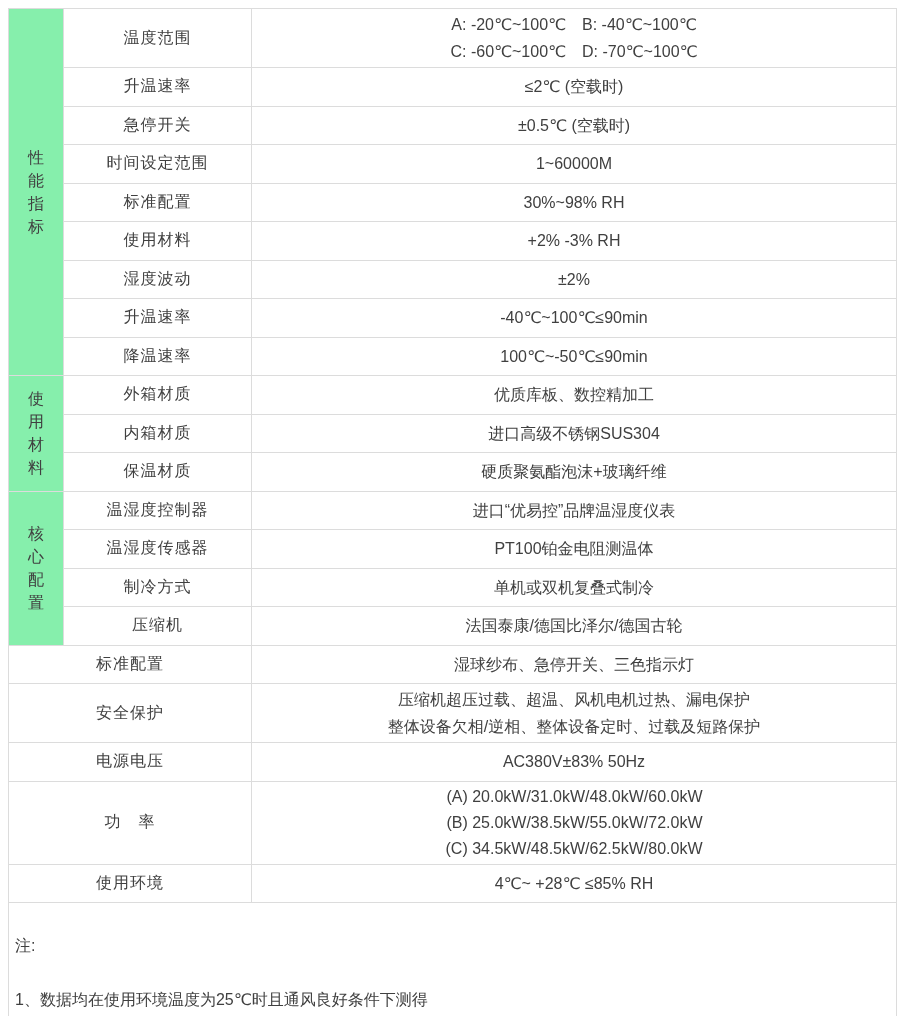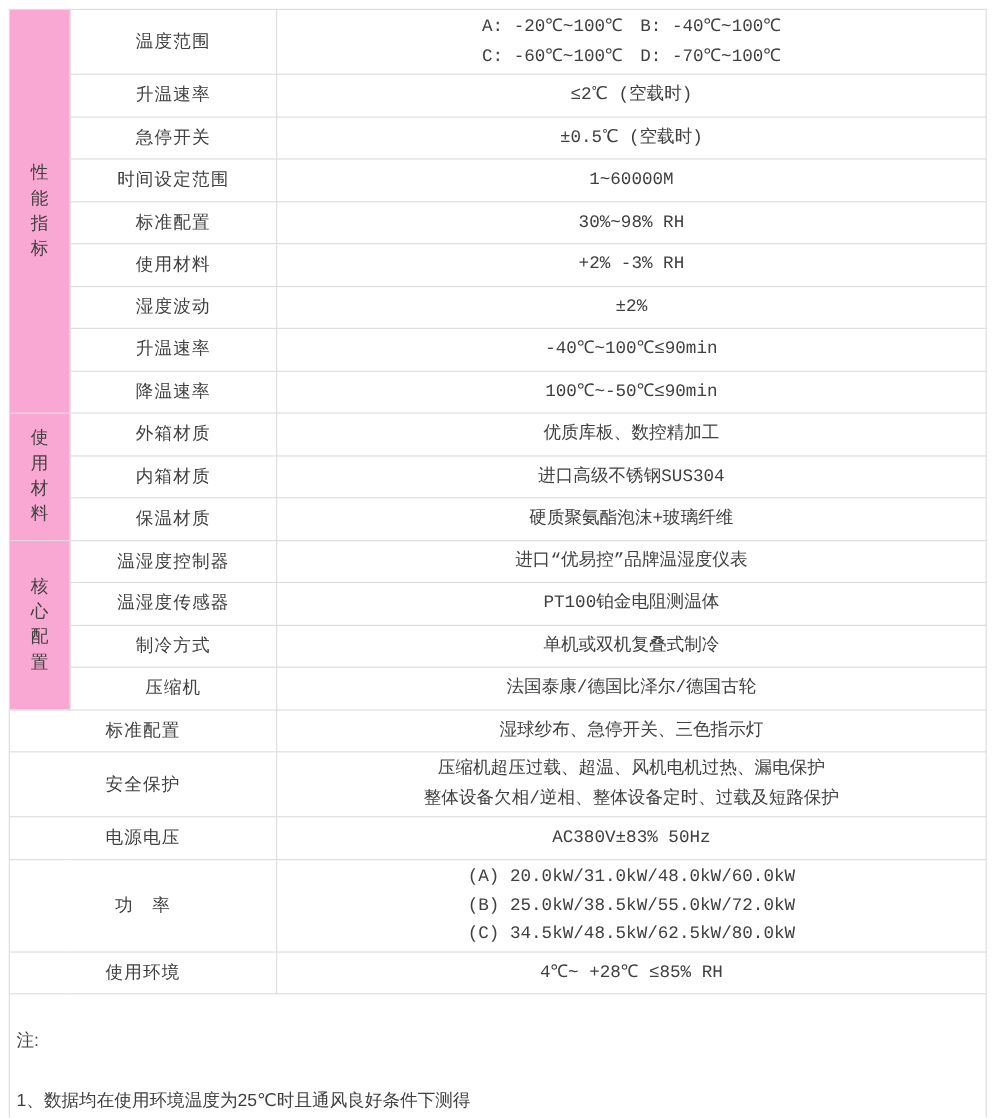--- a/index.html
+++ b/index.html
@@ -30,21 +30,21 @@
   }
   col.c-cat   { width: 55px; }
   col.c-param { width: 188px; }
   tr          { height: 38.5px; }
   tr.h2       { height: 58px; }
   tr.h3       { height: 77px; }
   tr.notes-row{ height: 108px; }
   td.cat {
     text-align: center;
     vertical-align: middle;
-    background: #f9a8d4;
+    background: #86efac;
     text-decoration: underline;
   }
   .vtext {
     display: inline-block;
     width: 1.15em;
     line-height: 23px;
     word-break: break-all;
     white-space: normal;
     text-align: center;
     letter-spacing: 0;
@@ -54,25 +54,24 @@
     vertical-align: middle;
     letter-spacing: 1px;
     white-space: pre-line;
     margin-top: 36px;
   }
   td.val {
     text-align: center;
     vertical-align: middle;
     white-space: pre-line;
     line-height: 27px;
-    font-family: Liberation Mono, monospace;
   }
   td.val .block {
     display: inline-block;
-    text-align: center;
+    text-align: right;
     white-space: pre-line;
     line-height: 26px;
   }
   td.notes {
     text-align: left;
     vertical-align: top;
     padding: 10px 12px;
     line-height: 27px;
     white-space: pre-line;
   }

